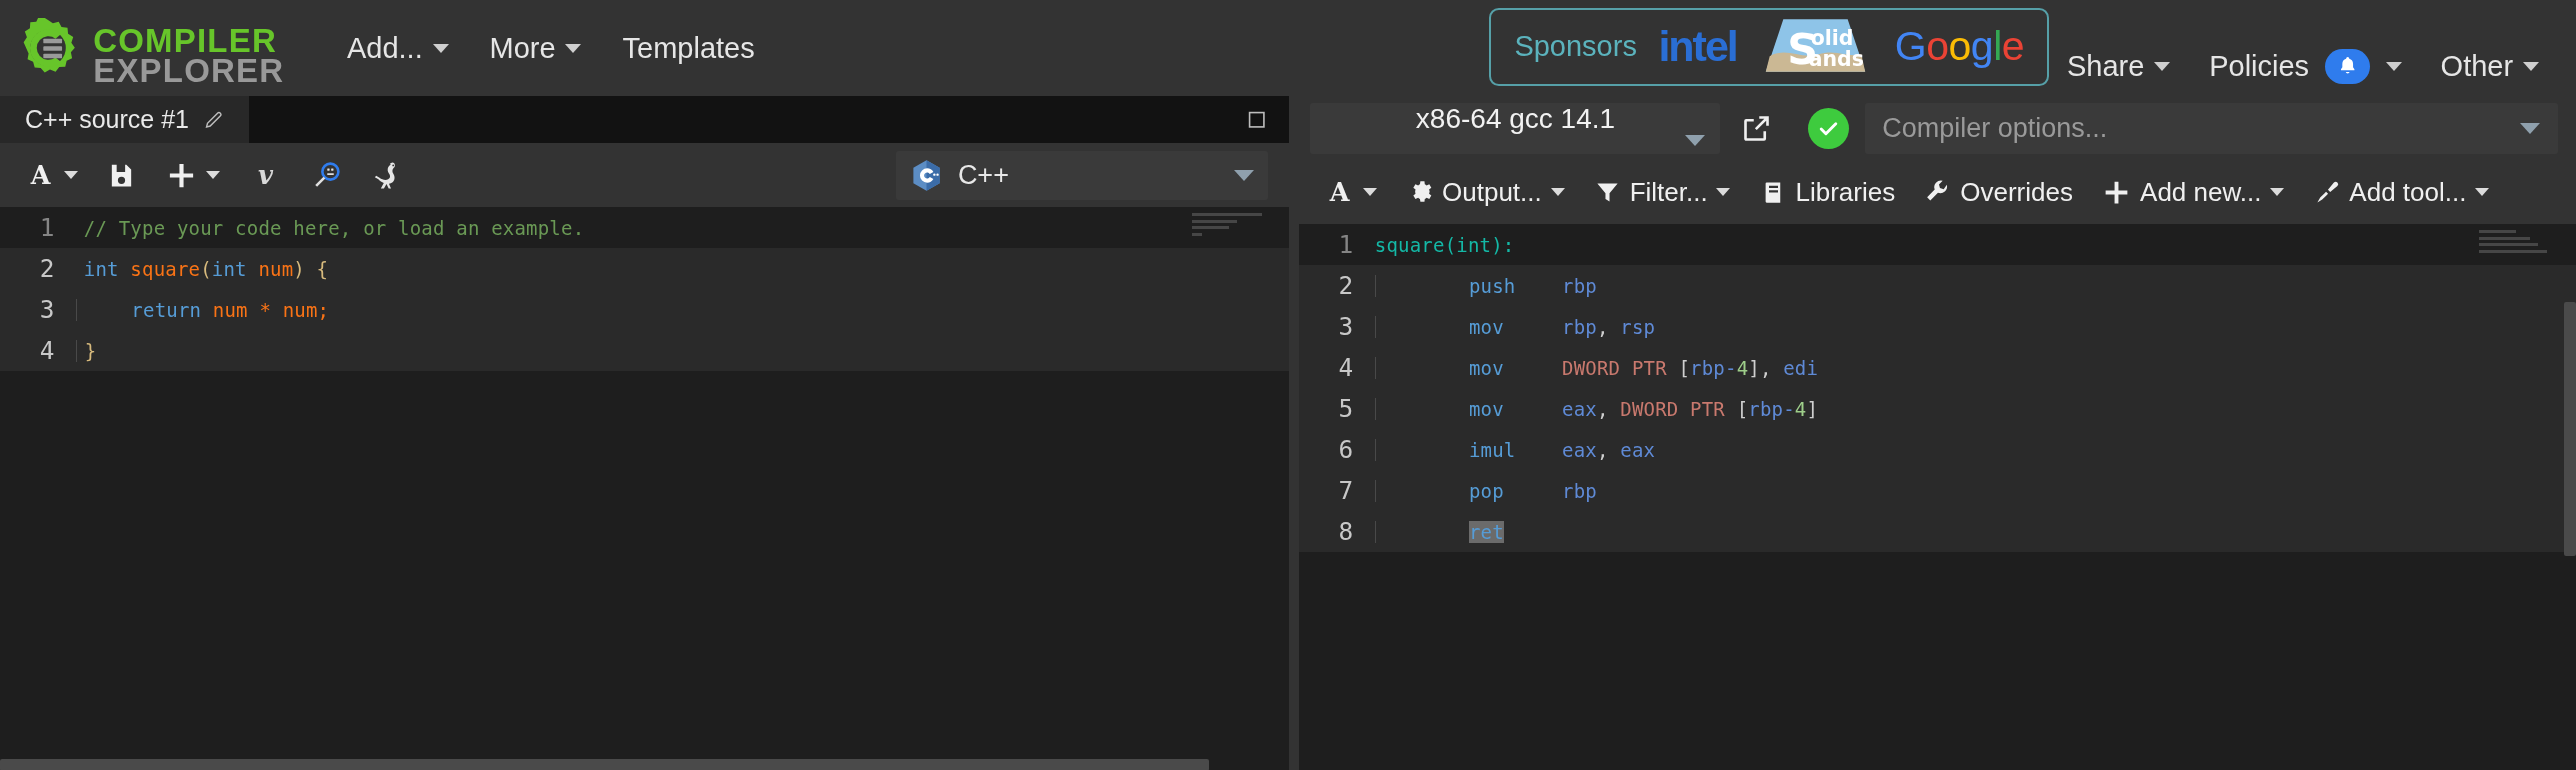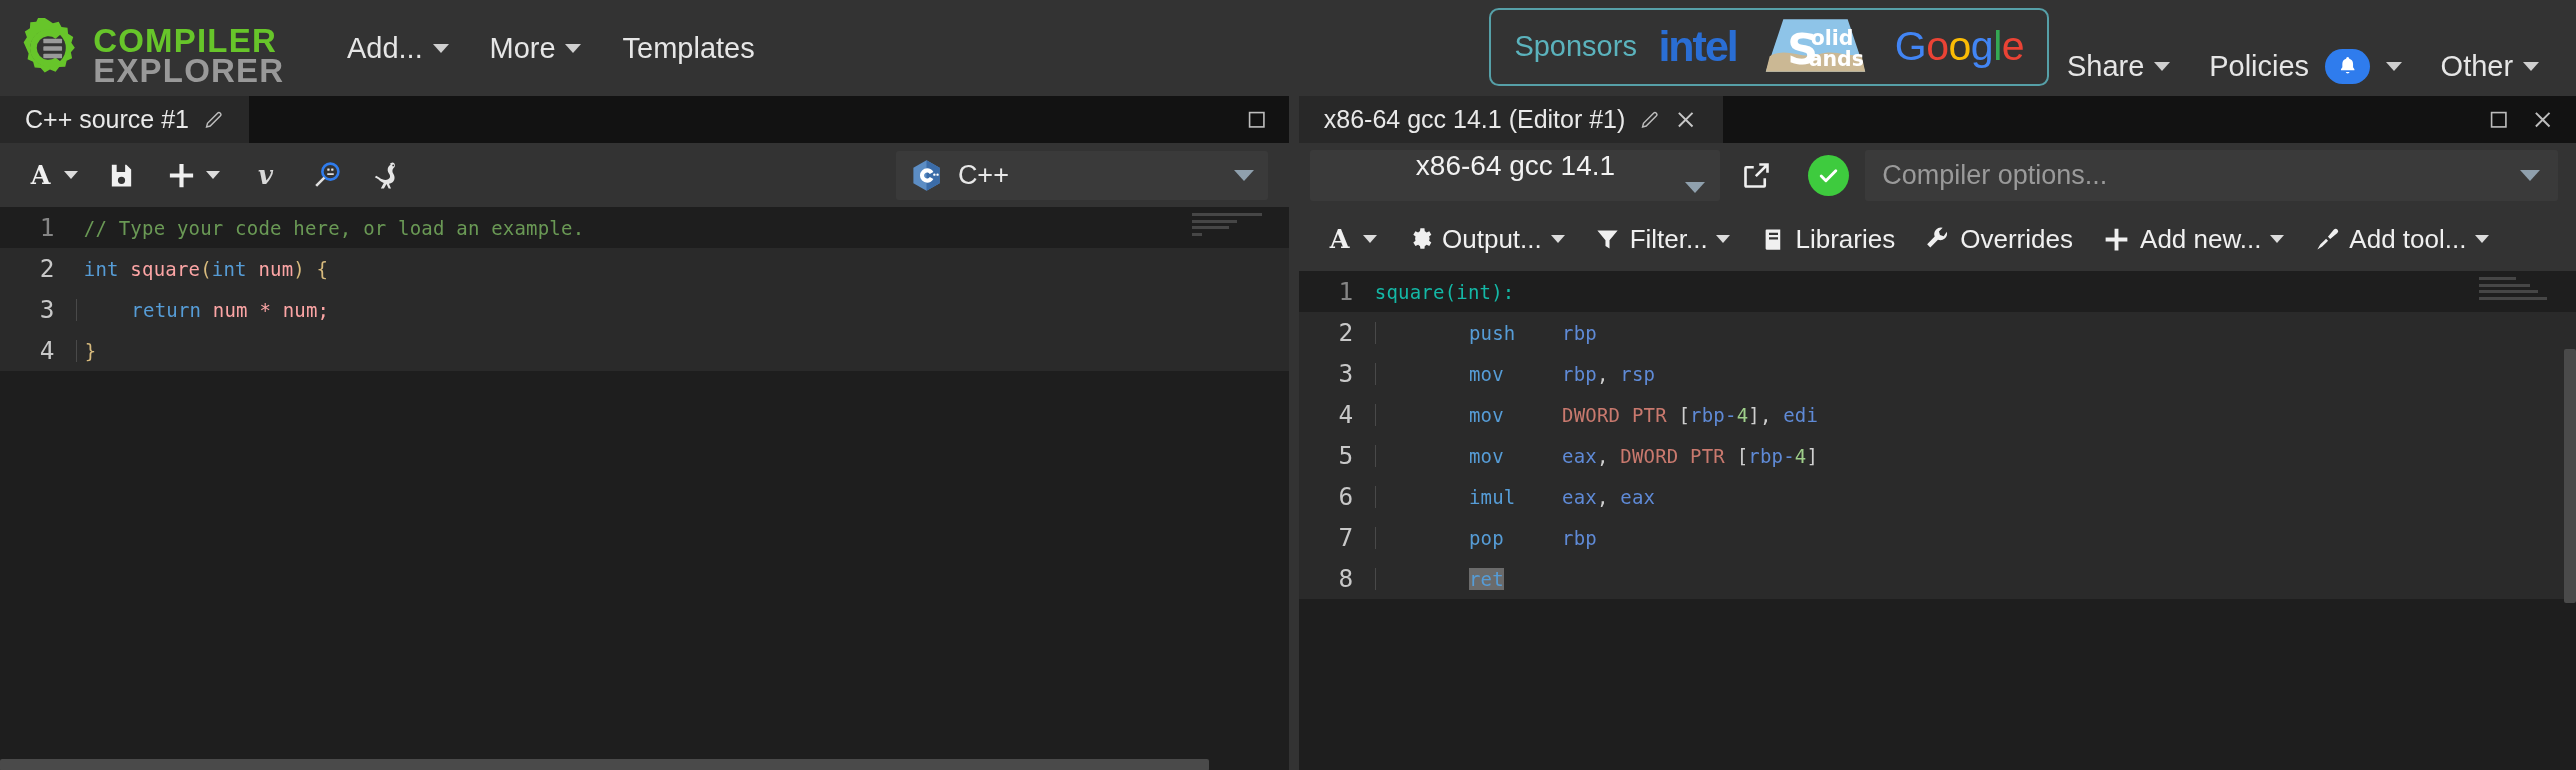--- a/index.html
+++ b/index.html
@@ -161,21 +161,21 @@
     color: #858585; font-size: 24.4px; flex: 0 0 auto; user-select: none;
   }
   .gutter.active { color: #c8c8c8; }
   .code-text { font-size: 19px; white-space: pre; color: #dcdcdc; letter-spacing: 0.2px;}
   .indent-guide { border-left: 1px solid #494949; padding-left: 0; }
   .editor-left .code-text { padding-left: 7.8px; }
 
   .c-comment { color: #6A9955; }
   .c-key { color: #569CD6; }
   .c-brace { color: #d7ba7d; }
-  .c-plain { color: #fca5a5; }
+  .c-plain { color: #f97316; }
 
   .a-label { color: #14b8a6; }
   .a-mnem  { color: #569CD6; }
   .a-reg   { color: #5f8ad6; }
   .a-type  { color: #c9796e; }
   .a-num   { color: #9ece8a; }
   .a-punc  { color: #cfcfcf; }
   .cursor-blk { background: #6b6b6b; }
 
   .minimap {
@@ -374,47 +374,20 @@
       <div class="scroll-h">
         <div class="scroll-h-thumb" style="width:1209px"></div>
       </div>
     </div>
   </div>
 
   <div class="pane-divider"></div>
 
   <div class="pane pane-right">
 
-    <div class="tabbar">
-      <div class="tab">
-        <span>x86-64 gcc 14.1 (Editor #1)</span>
-        <span class="tab-icon">
-          <svg width="21.5" height="21.5" viewBox="0 0 24 24">
-              <path fill="none" stroke="#d8d8d8" stroke-width="1.6" d="M4 20l1-4L16.5 4.5a1.8 1.8 0 012.6 0l.4.4a1.8 1.8 0 010 2.6L8 19l-4 1z"></path>
-            </svg>
-        </span>
-        <span class="tab-icon">
-          <svg width="23.4" height="23.4" viewBox="0 0 24 24">
-              <path stroke="#e4e4e4" stroke-width="2" d="M5 5l14 14M19 5L5 19"></path>
-            </svg>
-        </span>
-      </div>
-      <div class="tabbar-ctrls">
-        <span class="ctrl-btn">
-          <svg width="21.5" height="21.5" viewBox="0 0 24 24">
-              <rect x="4" y="4" width="16" height="16" fill="none" stroke="#bdbdbd" stroke-width="1.8"></rect>
-            </svg>
-        </span>
-        <span class="ctrl-btn">
-          <svg width="23.4" height="23.4" viewBox="0 0 24 24">
-              <path stroke="#bdbdbd" stroke-width="2" d="M5 5l14 14M19 5L5 19"></path>
-            </svg>
-        </span>
-      </div>
-    </div>
 
     <div class="compiler-row">
       <div class="compiler-select">
         <span>x86-64 gcc 14.1</span>
         <span class="caret"></span>
       </div>
       <span class="popout-btn">
         <svg width="33" height="33" viewBox="0 0 24 24">
           <path fill="none" stroke="#f0f0f0" stroke-width="1.9" d="M14 4h6v6M20 4l-8.5 8.5M18 14v5.5a.5.5 0 01-.5.5h-13a.5.5 0 01-.5-.5v-13a.5.5 0 01.5-.5H10"></path>
         </svg>

